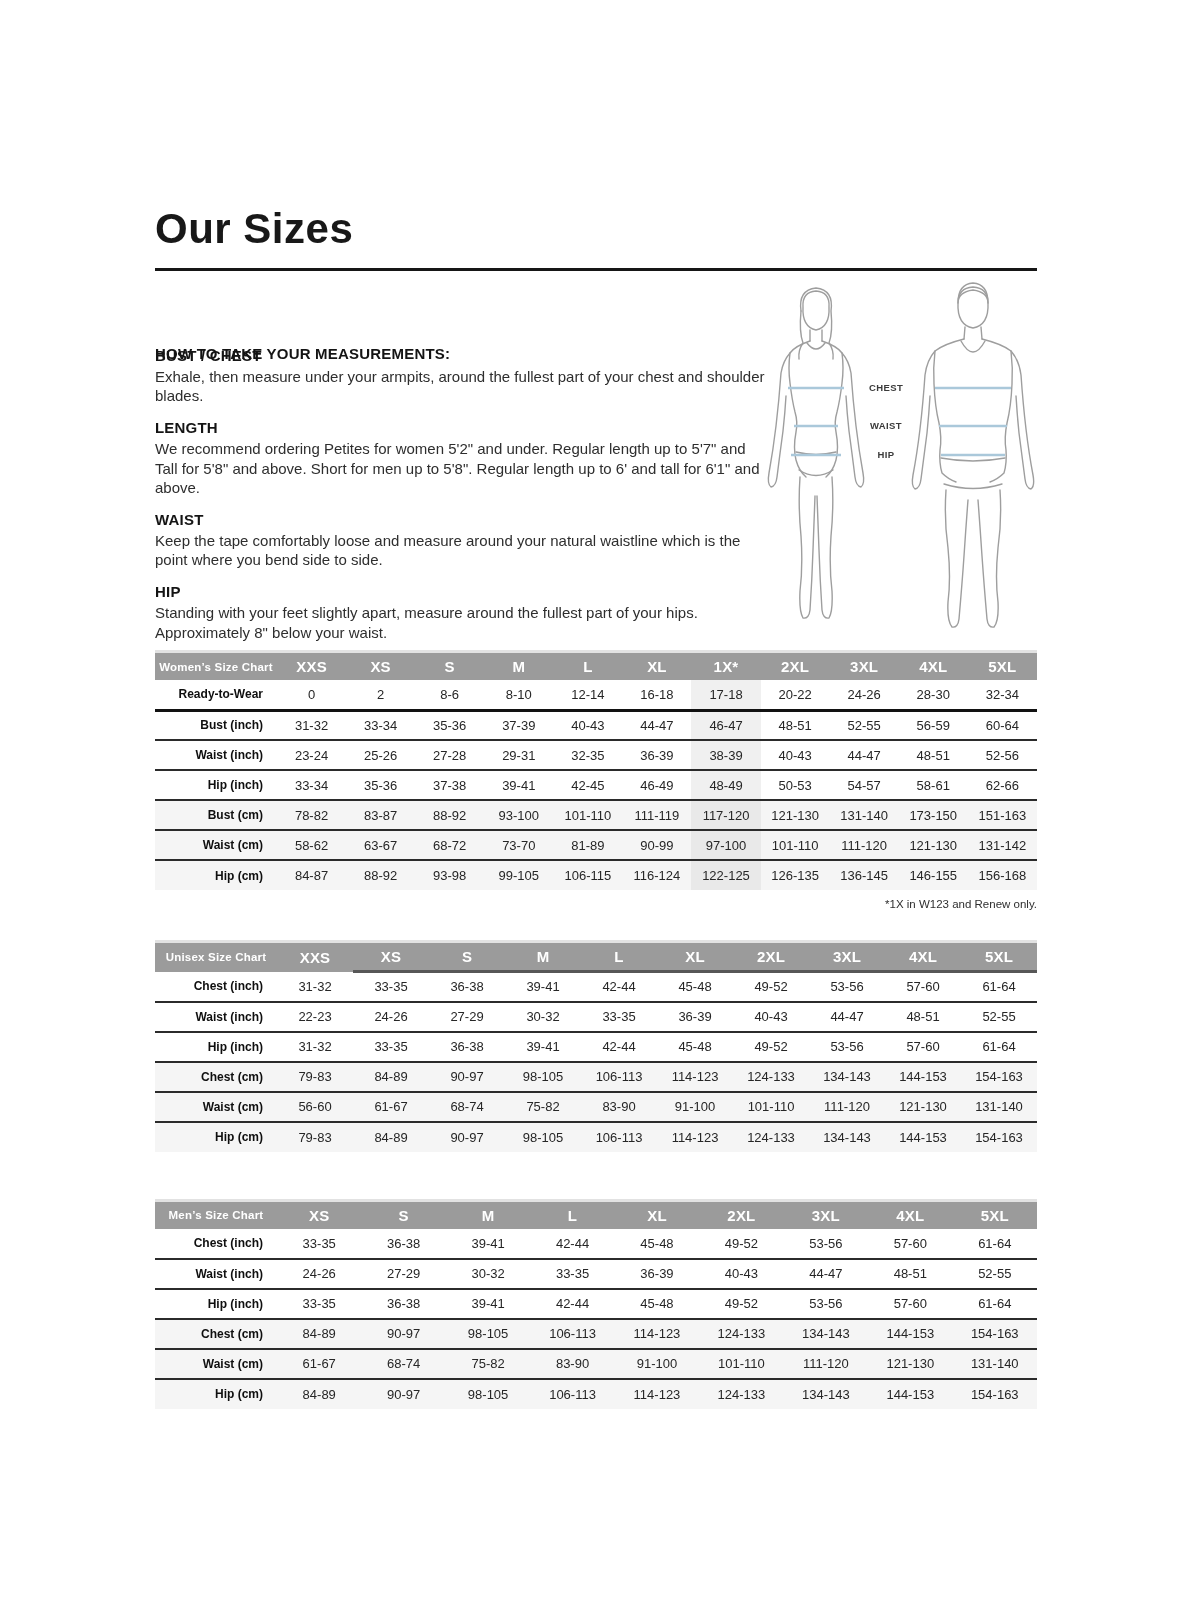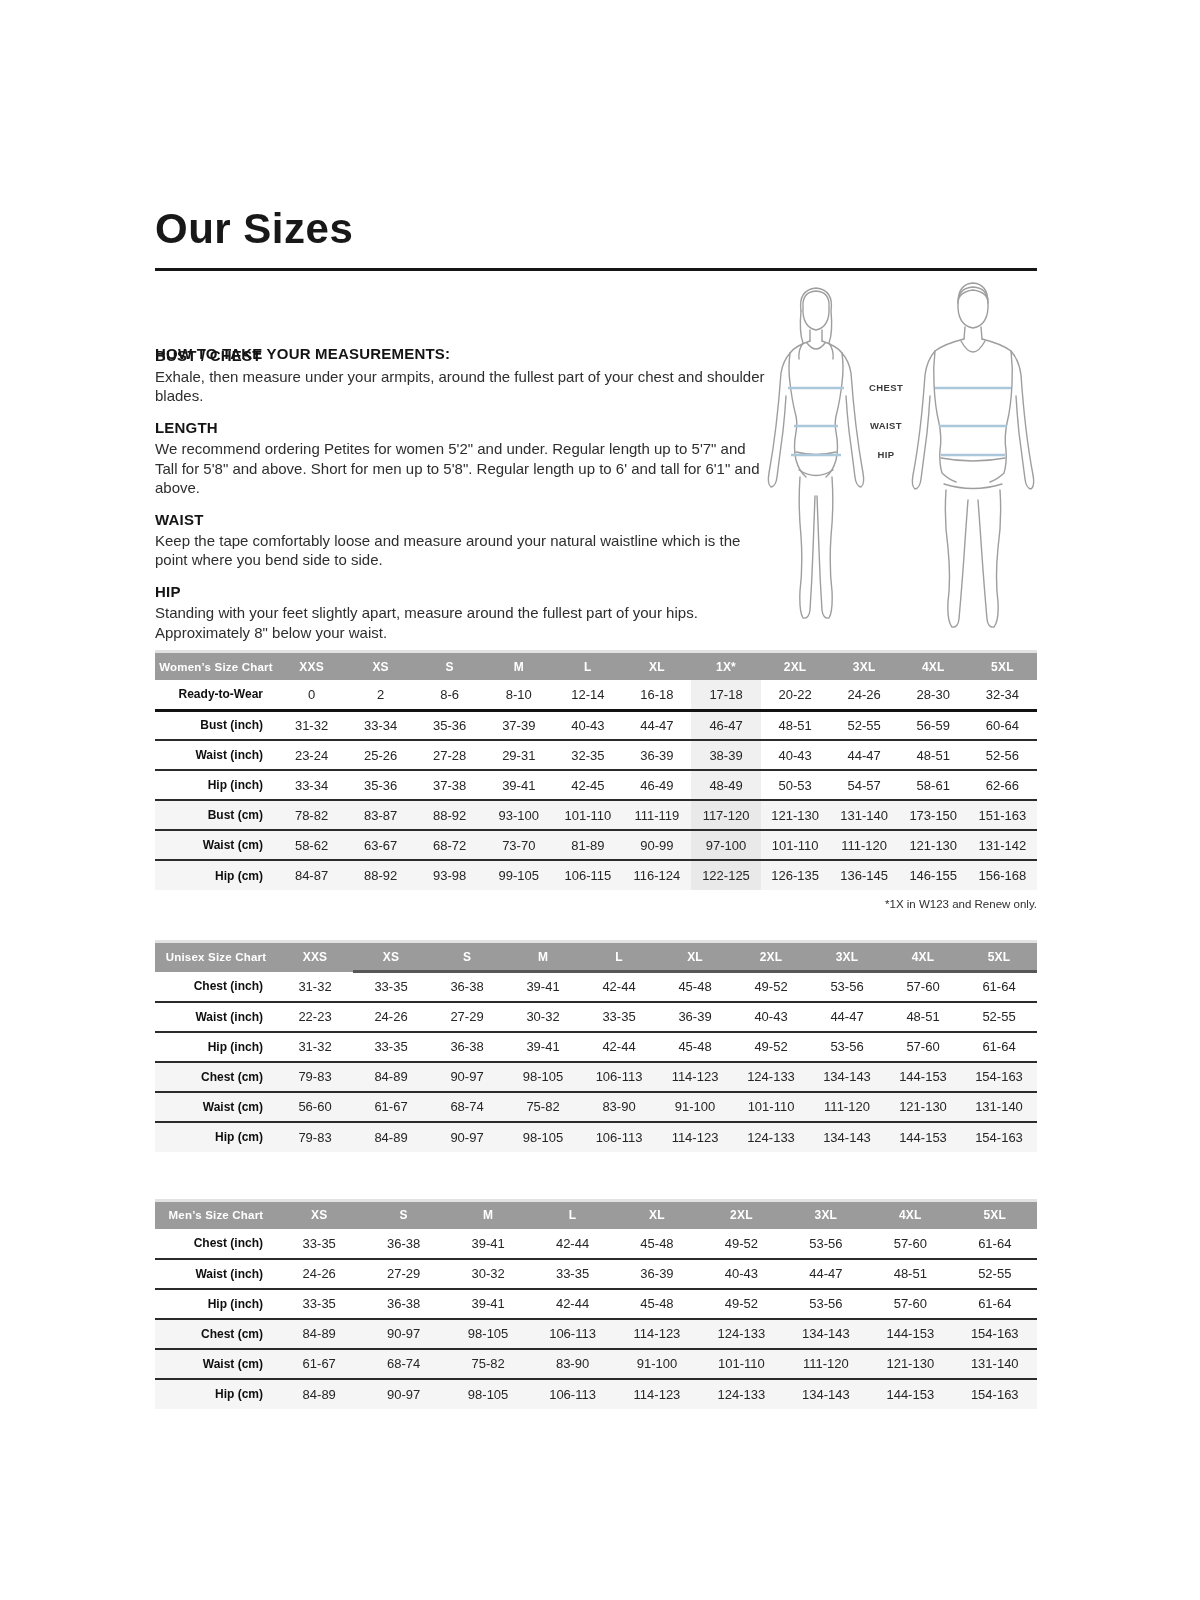--- a/index.html
+++ b/index.html
@@ -27,21 +27,21 @@
   .fig-outline{fill:none;stroke:var(--fig-outline,#9e9e9e);stroke-width:1.4;
                stroke-linecap:round;stroke-linejoin:round;}
   .measure-line{stroke:var(--measure-line,#aac8da);stroke-width:2.4;}
   .fig-label{font-family:"Liberation Sans",sans-serif;font-size:9.5px;font-weight:bold;
              fill:#3a3a3a;letter-spacing:.4px;text-anchor:middle;}
 
   
   .tables{position:absolute;top:650px;left:0;width:100%;}
   table.size-table{width:100%;border-collapse:collapse;table-layout:fixed;}
   .size-table thead th{height:25px;background:var(--header-bg,#9b9b9b);
-      color:var(--header-text,#fff);font-size:12px;font-weight:bold;letter-spacing:.2px;
+      color:var(--header-text,#fff);font-size:15px;font-weight:bold;letter-spacing:.2px;
       border-top:3px solid #e2e2e2;}
   .size-table th:first-child{width:120px;}
   .size-table thead th.corner{font-size:11.5px;white-space:nowrap;}
   .size-table tbody tr{height:30px;}
   .size-table tbody th{text-align:right;padding-right:14px;font-size:12px;font-weight:bold;
       color:#0f0f0f;white-space:nowrap;}
   .size-table tbody td{text-align:center;font-size:13px;color:#262626;}
   .size-table tbody td,.size-table tbody th{border-bottom:2px solid var(--divider,#2b2b2b);}
   .size-table tbody tr:last-child td,.size-table tbody tr:last-child th{border-bottom:none;}
   .table-womens tbody tr:first-child td,.table-womens tbody tr:first-child th{

